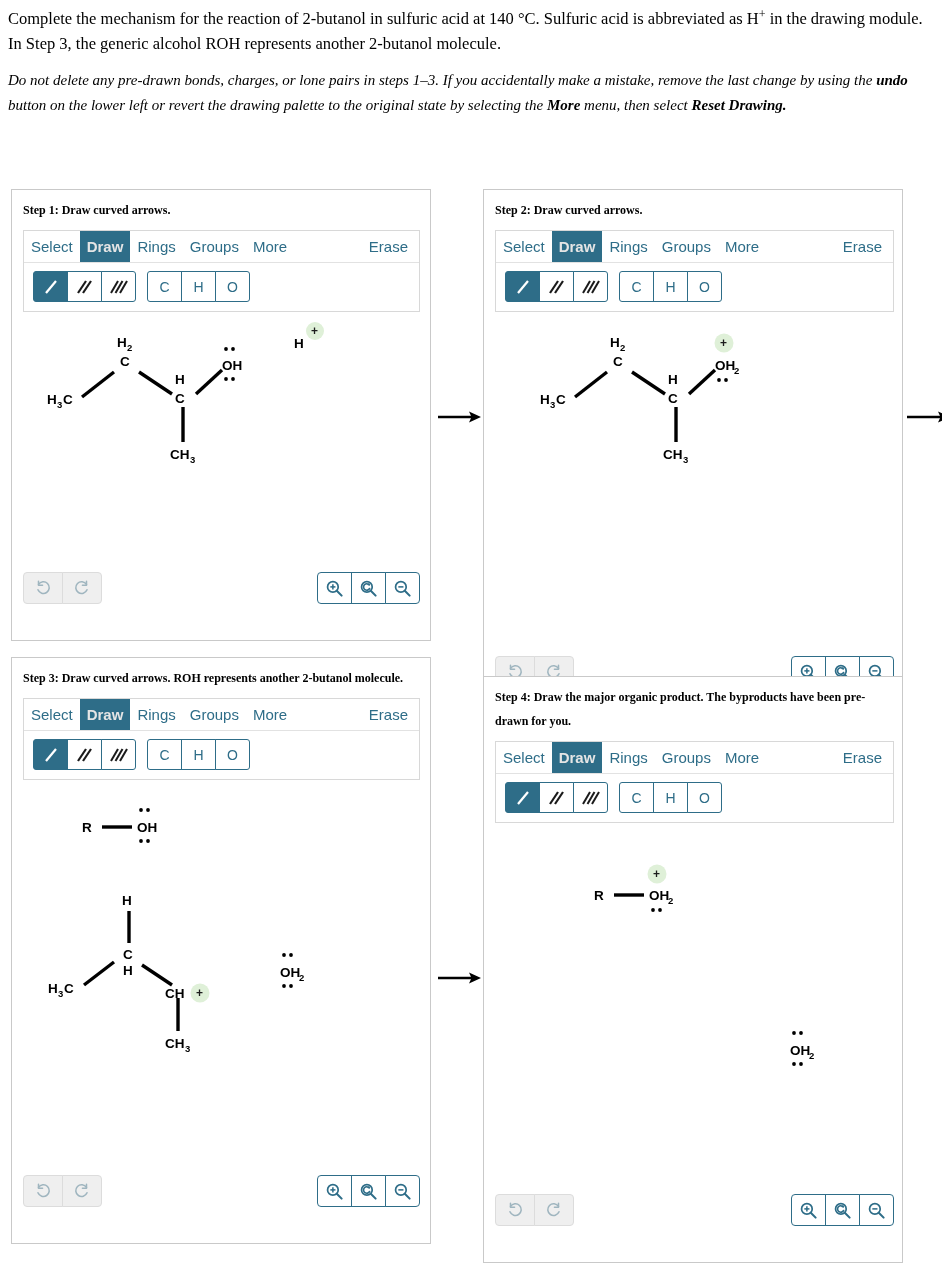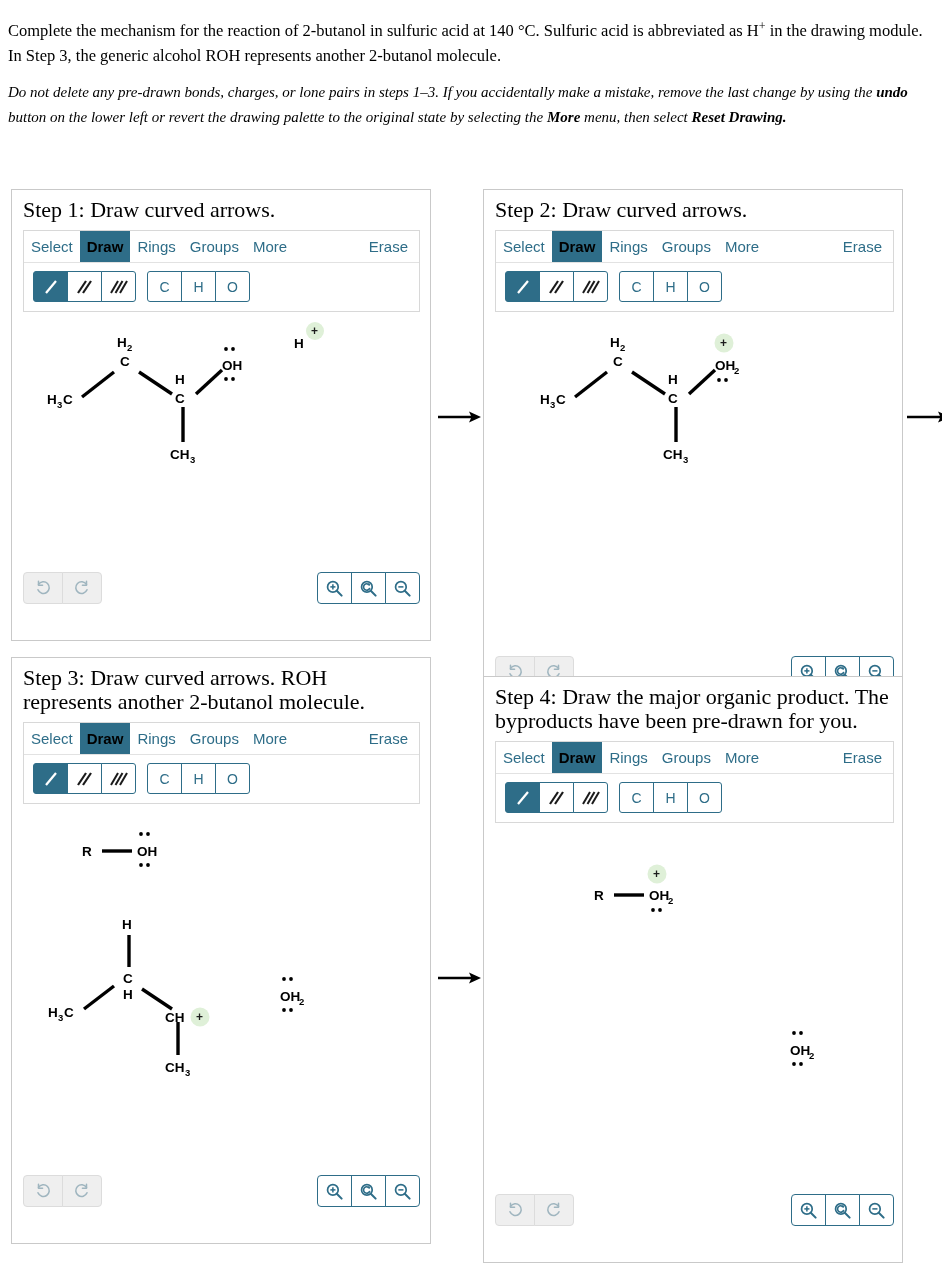--- a/index.html
+++ b/index.html
@@ -12,21 +12,21 @@
     height: 1274px;
     position: relative;
     font-family: "Liberation Serif", serif;
     color: #000;
     overflow: hidden;
   }
 
   
   #prompt {
     position: absolute;
-    left: 8px; top: 18px;
+    left: 8px; top: 6px;
     width: 920px;
   }
   .p-main {
     font-family: "Liberation Serif", serif;
     font-size: 16.5px;
     line-height: 25px;
     margin: 0 0 12px 0;
   }
   .p-italic {
     font-family: "Liberation Serif", serif;
@@ -44,23 +44,24 @@
     border: 1px solid #c9c9c9;
     background: #ffffff;
   }
   #panel1 { left: 11px;  top: 189px; width: 420px; height: 452px; }
   #panel2 { left: 483px; top: 189px; width: 420px; height: 536px; }
   #panel3 { left: 11px;  top: 657px; width: 420px; height: 587px; }
   #panel4 { left: 483px; top: 676px; width: 420px; height: 587px; }
 
   .step-title {
     font-family: "Liberation Serif", serif;
-    font-size: 22px;
+    font-size: 12px;
     line-height: 24px;
     padding: 8px 10px 4px 11px;
+    font-weight: bold;
   }
 
   
   .widget {
     margin: 4px 10px 0 11px;
     border: 1px solid #d8d8d8;
     background: #fff;
   }
   .widget.wide { margin-right: 8px; }
 
@@ -76,21 +77,21 @@
     font-size: 15px;
     color: #2e6d88;
     padding: 0 7px;
     display: flex;
     align-items: center;
     white-space: nowrap;
     flex: 0 0 auto;
   }
   .menu-item.active {
     background: #2e6d88;
-    color: #000000;
+    color: #e5e5e5;
     font-weight: bold;
   }
   .menu-spacer { flex: 1 1 auto; }
   .menu-item.erase { padding-right: 11px; }
 
   .tool-row {
     display: flex;
     align-items: center;
     padding: 8px 9px 9px 9px;
     gap: 11px;

